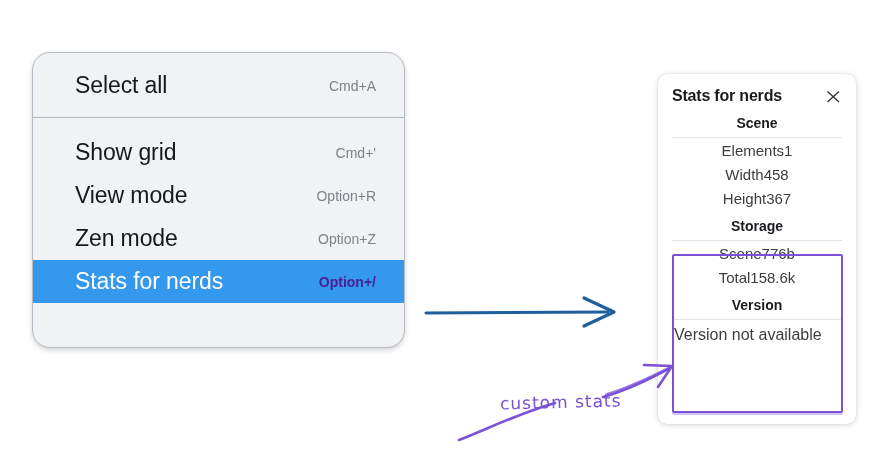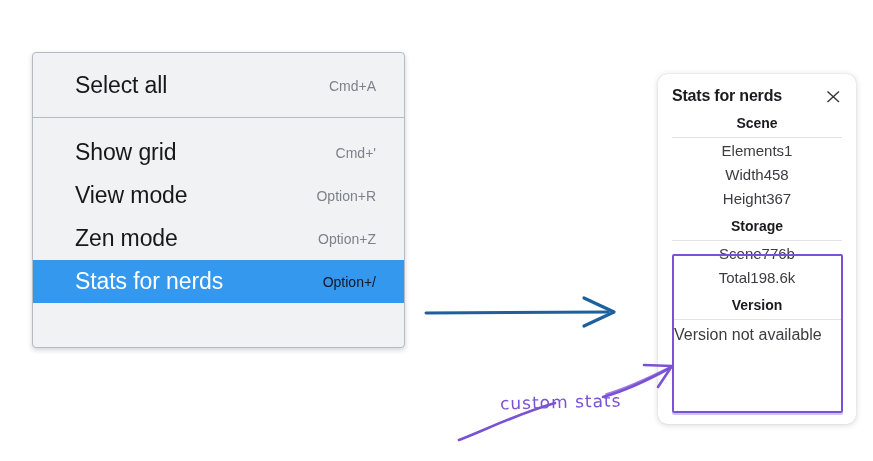--- a/index.html
+++ b/index.html
@@ -16,21 +16,21 @@
   }
 
   
   #context-menu {
     position: absolute;
     left: 32px;
     top: 52px;
     width: 373px;
     height: 296px;
     background: #f1f2f4;
-    border-radius: 4px;
+    border-radius: 18px;
     border: 1px solid #b4bbc4;
     box-shadow: 0 2px 5px rgba(0,0,0,0.18);
     box-sizing: border-box;
     overflow: hidden;
   }
   .menu-group {
     padding: 0;
   }
   .menu-group.group-top {
     padding-top: 11px;
@@ -65,21 +65,22 @@
     color: #7d828a;
     white-space: nowrap;
   }
   .menu-item.selected {
     background: #3498ee;
   }
   .menu-item.selected .mi-label {
     color: #ffffff;
   }
   .menu-item.selected .mi-shortcut {
-    color: #0f172a;
+    color: #4c1d95;
+    font-weight: bold;
   }
 
   
   #stats-card {
     position: absolute;
     left: 658px;
     top: 74px;
     width: 198px;
     height: 350px;
     background: #ffffff;
@@ -238,21 +239,21 @@
 
   <div>
     <div class="section-head">Storage</div>
     <div class="hr-light"></div>
     <div class="kv-row">
       <span class="kv-key">Scene</span>
       <span class="kv-val">776b</span>
     </div>
     <div class="kv-row">
       <span class="kv-key">Total</span>
-      <span class="kv-val">198.6k</span>
+      <span class="kv-val">158.6k</span>
     </div>
   </div>
 
   <div>
     <div class="section-head">Version</div>
     <div class="hr-light"></div>
     <div class="plain-row">Version not available</div>
   </div>
 </div>
 

